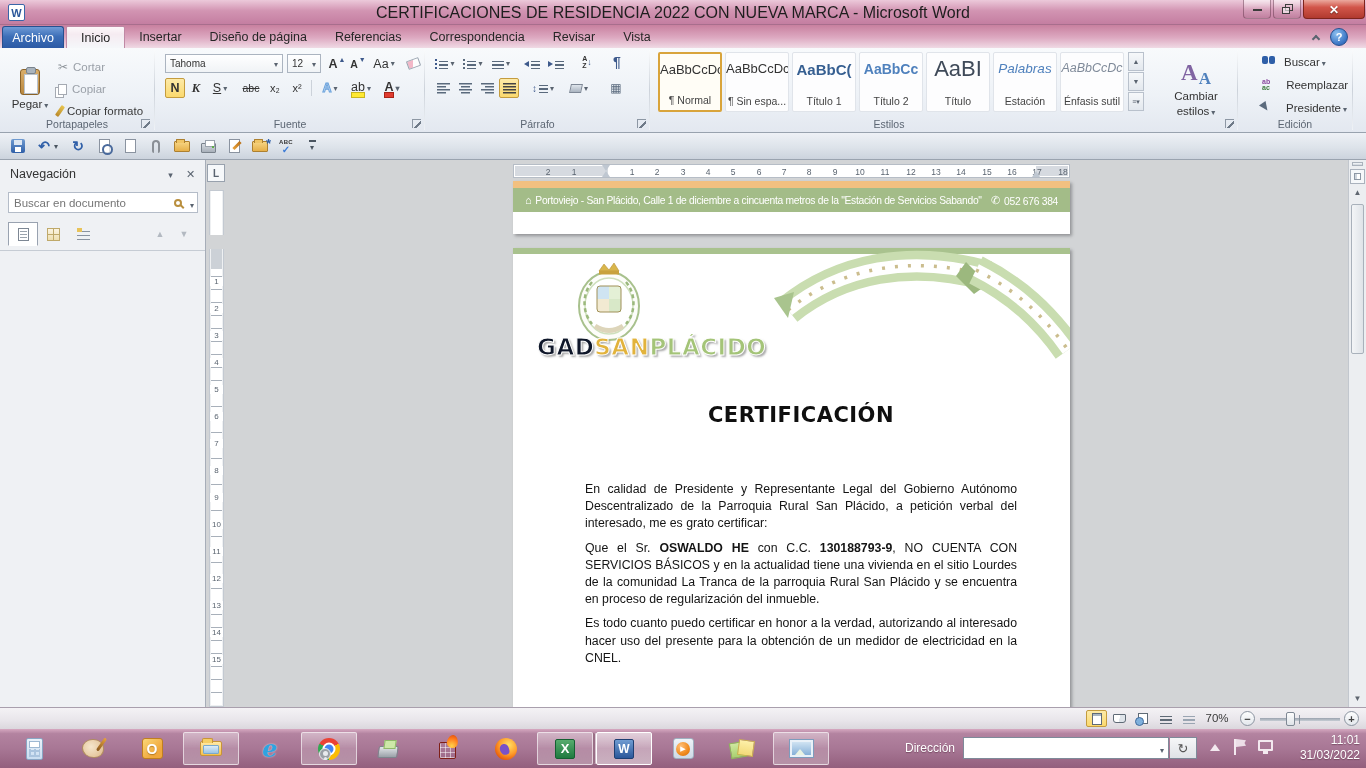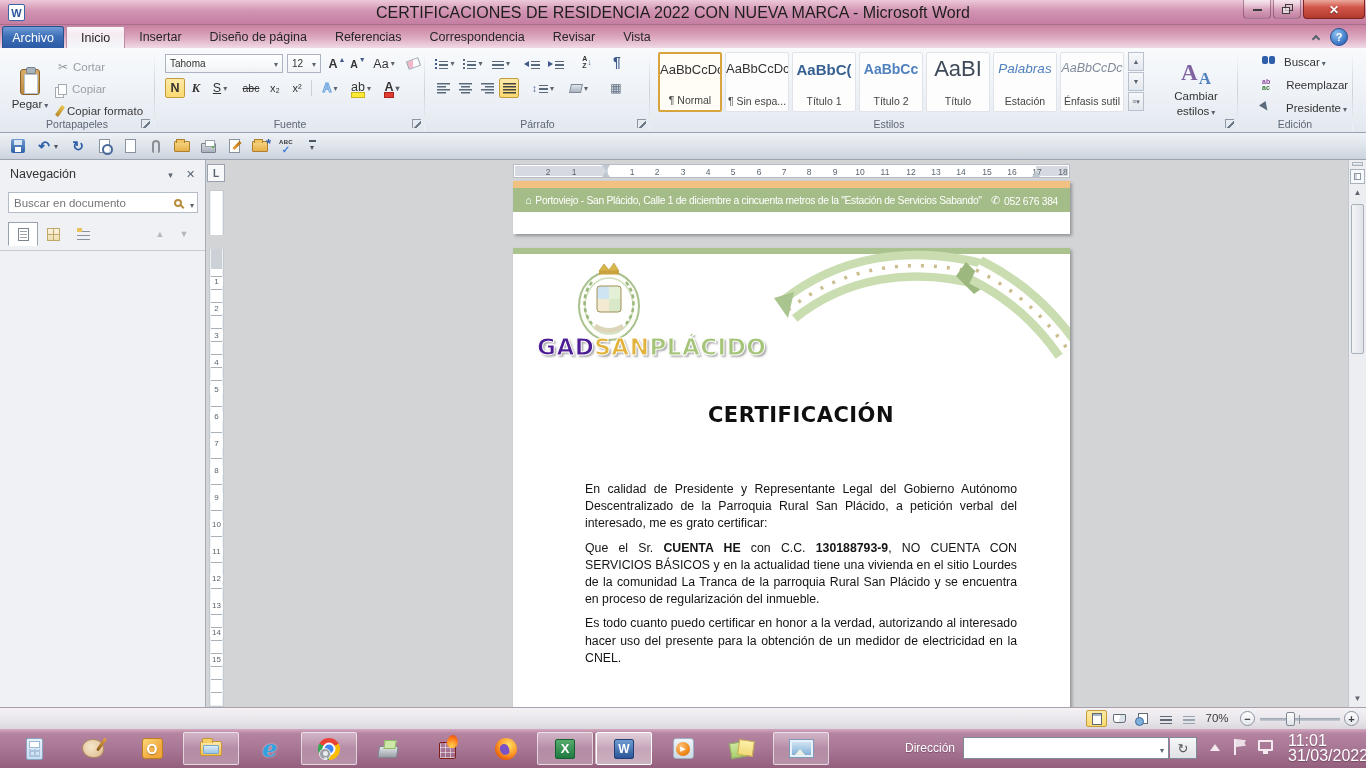--- a/index.html
+++ b/index.html
@@ -198,21 +198,21 @@
   .gi{display:flex;align-items:flex-end;gap:4px}
   .gi-house::before{content:"⌂";font-size:11px}
   .gi-phone::before{content:"✆";font-size:11px}
   #page2{position:absolute;left:287px;top:88px;width:557px;height:470px;background:#fff;box-shadow:2px 2px 3px rgba(70,70,75,.45)}
   .p2-strip{position:absolute;top:0;left:0;right:0;height:6px;background:#a9c28e}
   #ribbon-art{position:absolute;top:0;right:0;width:300px;height:118px}
   #crest{position:absolute;left:55px;top:12px}
   #logo-line{position:absolute;left:24px;top:86px;width:240px;white-space:nowrap}
   #logo-line span{font-family:"DejaVu Sans",sans-serif;font-weight:bold;font-size:23px;letter-spacing:.5px;
     -webkit-text-stroke:1px #fff;text-shadow:2px 2px 2px rgba(90,90,90,.5)}
-  .lg-gad{color:#4c1d95}.lg-san{color:#e2b33c}.lg-pla{color:#a4c478}
+  .lg-gad{color:#0f172a}.lg-san{color:#e2b33c}.lg-pla{color:#a4c478}
   #doc-title{position:absolute;left:72px;top:155px;width:432px;text-align:center;
     font-family:"DejaVu Sans",sans-serif;font-weight:bold;font-size:21px;letter-spacing:.5px;color:#0f0f0f}
   #doc-body{position:absolute;left:72px;top:233px;width:432px;font-family:"Liberation Sans",sans-serif;
     font-size:12.3px;line-height:17.2px;color:#141414;text-align:justify}
   #doc-body p{margin:0 0 7px}
   #doc-body .sp3{margin-bottom:52px}
   
   #vscroll{position:absolute;right:0;top:160px;width:18px;bottom:61px;background:#eceef1;border-left:1px solid #c2c7ce}
   #vs-split{position:absolute;left:3px;right:3px;top:2px;height:4px;background:linear-gradient(#f8fafc,#cdd3da);border:1px solid #aab2bc}
   #vs-ruler{position:absolute;left:1px;top:9px;width:15px;height:15px;background:#f6f8fa;border:1px solid #aab2bd;display:flex;align-items:center;justify-content:center}
@@ -307,21 +307,21 @@
   #tb-addr input{flex:1;border:none;outline:none;font-size:11.5px;padding:0 4px;background:transparent;font-family:inherit}
   #tb-addr .cr{margin-right:4px}
   #tb-refresh{position:absolute;left:1170px;top:8px;width:27px;height:22px;background:linear-gradient(#f6f7f8,#dfe2e6);
     border:1px solid #7e8a99;border-left:none;display:flex;align-items:center;justify-content:center}
   #tb-refresh::after{content:"↻";color:#555;font-size:13px}
   #tb-hidden{position:absolute;left:1210px;top:15px;width:0;height:0;border-left:5px solid transparent;border-right:5px solid transparent;border-bottom:7px solid #f3e9ef}
   .tray-flag{position:absolute;left:1234px;top:10px;width:12px;height:16px;border-left:2px solid #f3e9ef}
   .tray-flag::after{content:"";position:absolute;left:0;top:0;width:10px;height:8px;background:rgba(243,233,239,.9);clip-path:polygon(0 0,100% 15%,85% 50%,100% 85%,0 100%)}
   .tray-net{position:absolute;left:1258px;top:11px;width:15px;height:11px;border:2px solid #f3e9ef;border-radius:1px}
   .tray-net::after{content:"";position:absolute;left:3px;bottom:-5px;width:5px;height:3px;background:#f3e9ef}
-  #tb-clock{position:absolute;left:1288px;top:4px;width:72px;text-align:left;color:#fff;font-size:16px;line-height:15px;text-shadow:0 1px 1px rgba(80,40,60,.5)}
+  #tb-clock{position:absolute;left:1288px;top:4px;width:72px;text-align:right;color:#fff;font-size:12px;line-height:15px;text-shadow:0 1px 1px rgba(80,40,60,.5)}
 </style>
 </head>
 <body>
 
 <div id="app">
 
   <div id="titlebar">
     <div id="win-icon">W</div>
     <div id="title-text">CERTIFICACIONES DE RESIDENCIA 2022 CON NUEVA MARCA  -  Microsoft Word</div>
     <div class="winbtn" id="btn-min">
@@ -721,21 +721,21 @@
         <path d="M24 22 C14 34,14 52,24 64" fill="none" stroke="#9bb87c" stroke-width="2.5" stroke-dasharray="4 3"></path>
         <path d="M58 22 C68 34,68 52,58 64" fill="none" stroke="#9bb87c" stroke-width="2.5" stroke-dasharray="4 3"></path>
         <path d="M27 66 q14 9 28 0" fill="none" stroke="#ddd5ba" stroke-width="5"></path>
       </svg>
       <div id="logo-line">
         <span class="lg-gad">GAD</span><span class="lg-san">SAN</span><span class="lg-pla">PLÁCIDO</span>
       </div>
       <div id="doc-title">CERTIFICACIÓN</div>
       <div id="doc-body">
         <p><span>En calidad de Presidente y Representante Legal del Gobierno Autónomo Descentralizado de la Parroquia Rural San Plácido, a petición verbal del interesado, me es grato certificar:</span></p>
-        <p><span>Que el Sr. </span><b>CUENTA HE</b><span> con C.C. </span><b>130188793-9</b><span>, NO CUENTA CON SERVICIOS BÁSICOS y en la actualidad tiene una vivienda en el sitio Lourdes de la comunidad La Tranca  de la parroquia Rural San Plácido y se encuentra en proceso de regularización del inmueble.</span></p>
+        <p><span>Que el Sr. </span><b>OSWALDO HE</b><span> con C.C. </span><b>130188793-9</b><span>, NO CUENTA CON SERVICIOS BÁSICOS y en la actualidad tiene una vivienda en el sitio Lourdes de la comunidad La Tranca  de la parroquia Rural San Plácido y se encuentra en proceso de regularización del inmueble.</span></p>
         <p class="sp3"><span>Es todo cuanto puedo certificar en honor a la verdad, autorizando al interesado hacer uso del presente para la obtención de un medidor de electricidad en la CNEL.</span></p>
 
       </div>
     </div>
   </div>
 
   <div id="vscroll">
     <div id="vs-split"></div>
     <div id="vs-ruler">
         <i></i>

